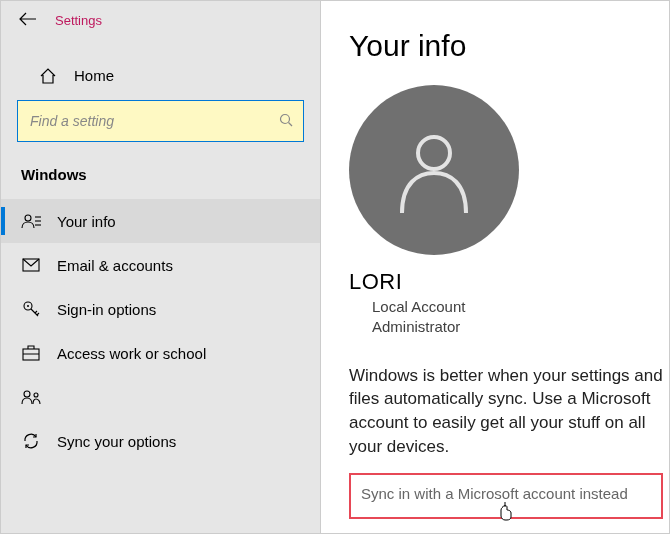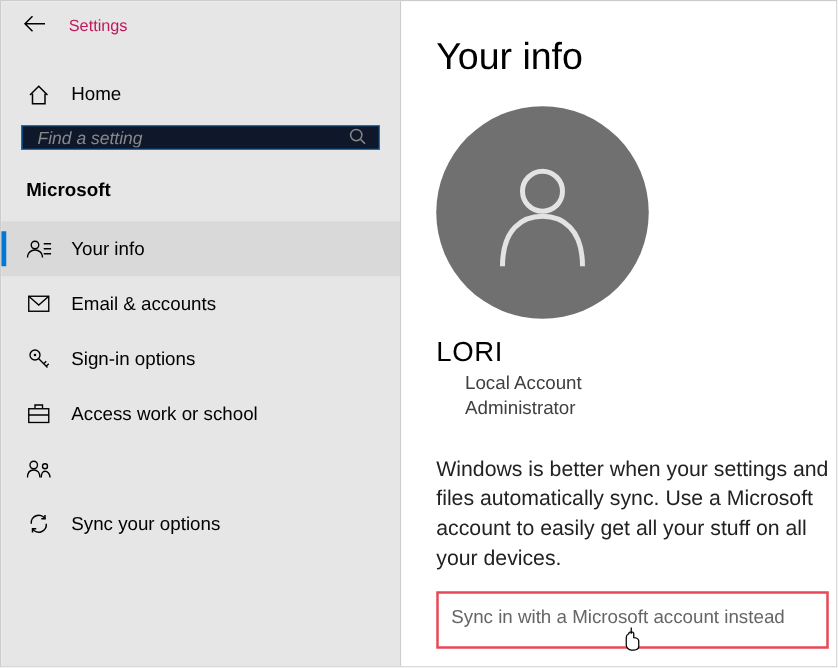--- a/index.html
+++ b/index.html
@@ -1,24 +1,24 @@
 <!DOCTYPE html>
 <html><head>
 <meta charset="utf-8">
 <style>
   html,body{margin:0;padding:0;font-family:"Segoe UI",Arial,sans-serif;background:#fff;color:#000;}
   .window{width:670px;height:534px;display:flex;overflow:hidden;border:1px solid #ccc;box-sizing:border-box;}
   .left{width:320px;background:#e6e6e6;border-right:1px solid #ccc;box-sizing:border-box;}
   .right{flex:1;background:#fff;padding:28px 0 0 28px;box-sizing:border-box;}
   .titlebar{display:flex;align-items:center;padding:10px 12px 6px 18px;font-size:13px;color:#be185d;}
   .back-arrow{margin-right:18px;font-size:18px;line-height:1;display:inline-block;}
-  .home-row{display:flex;align-items:center;padding:10px 16px 10px 20px;font-size:15px;cursor:default;}
+  .home-row{display:flex;align-items:center;padding:10px 16px 10px 20px;font-size:15px;cursor:default;margin-left:17px;}
   .home-row .icon{width:20px;display:inline-flex;justify-content:center;margin-right:16px;font-size:16px;}
   .search-wrap{margin:6px 16px 20px 16px;}
-  .search{width:100%;height:20px;border:1px solid #0078d7;background:#0f172a;display:flex;align-items:center;box-sizing:border-box;padding:0 10px;}
+  .search{width:100%;height:42px;border:1px solid #0078d7;background:#fef9c3;display:flex;align-items:center;box-sizing:border-box;padding:0 10px;}
   .search input{flex:1;border:none;outline:none;font-size:14px;color:#888;background:transparent;font-style:italic;}
   .search input::placeholder{color:#888;font-style:italic;}
   .search .sicon{color:#888;font-size:14px;}
   .section-title{font-size:15px;font-weight:600;padding:4px 20px 16px 20px;}
   .nav-item{display:flex;align-items:center;height:44px;padding:0 16px 0 20px;font-size:15px;cursor:default;position:relative;}
   .nav-item .icon{width:20px;display:inline-flex;justify-content:center;margin-right:16px;color:#222;}
   .nav-item.selected{background:#d9d9d9;}
   .nav-item.selected::before{content:"";position:absolute;left:0;top:8px;bottom:8px;width:4px;background:#0078d7;}
   .icon svg{display:block;}
   h1.page-title{font-weight:300;font-size:30px;margin:0 0 22px 0;}
@@ -57,21 +57,21 @@
       <div class="search">
         <input type="text" placeholder="Find a setting" style="">
         <span class="sicon">
           <svg width="14" height="14" viewBox="0 0 14 14">
               <circle cx="6" cy="6" r="4.5" stroke="#888" stroke-width="1.2" fill="none"></circle>
               <line x1="9.5" y1="9.5" x2="13" y2="13" stroke="#888" stroke-width="1.2"></line>
             </svg>
         </span>
       </div>
     </div>
-    <div class="section-title">Microsoft</div>
+    <div class="section-title">Windows</div>
 
     <div class="nav-item selected">
       <span class="icon">
         <svg width="20" height="16" viewBox="0 0 20 16">
             <circle cx="7" cy="5" r="3" stroke="#000" stroke-width="1.1" fill="none"></circle>
             <path d="M1 15 C1 11 4 9 7 9 C10 9 13 11 13 15" stroke="#000" stroke-width="1.1" fill="none"></path>
             <line x1="14" y1="4" x2="20" y2="4" stroke="#000" stroke-width="1.1"></line>
             <line x1="14" y1="8" x2="20" y2="8" stroke="#000" stroke-width="1.1"></line>
             <line x1="14" y1="12" x2="20" y2="12" stroke="#000" stroke-width="1.1"></line>
           </svg>

